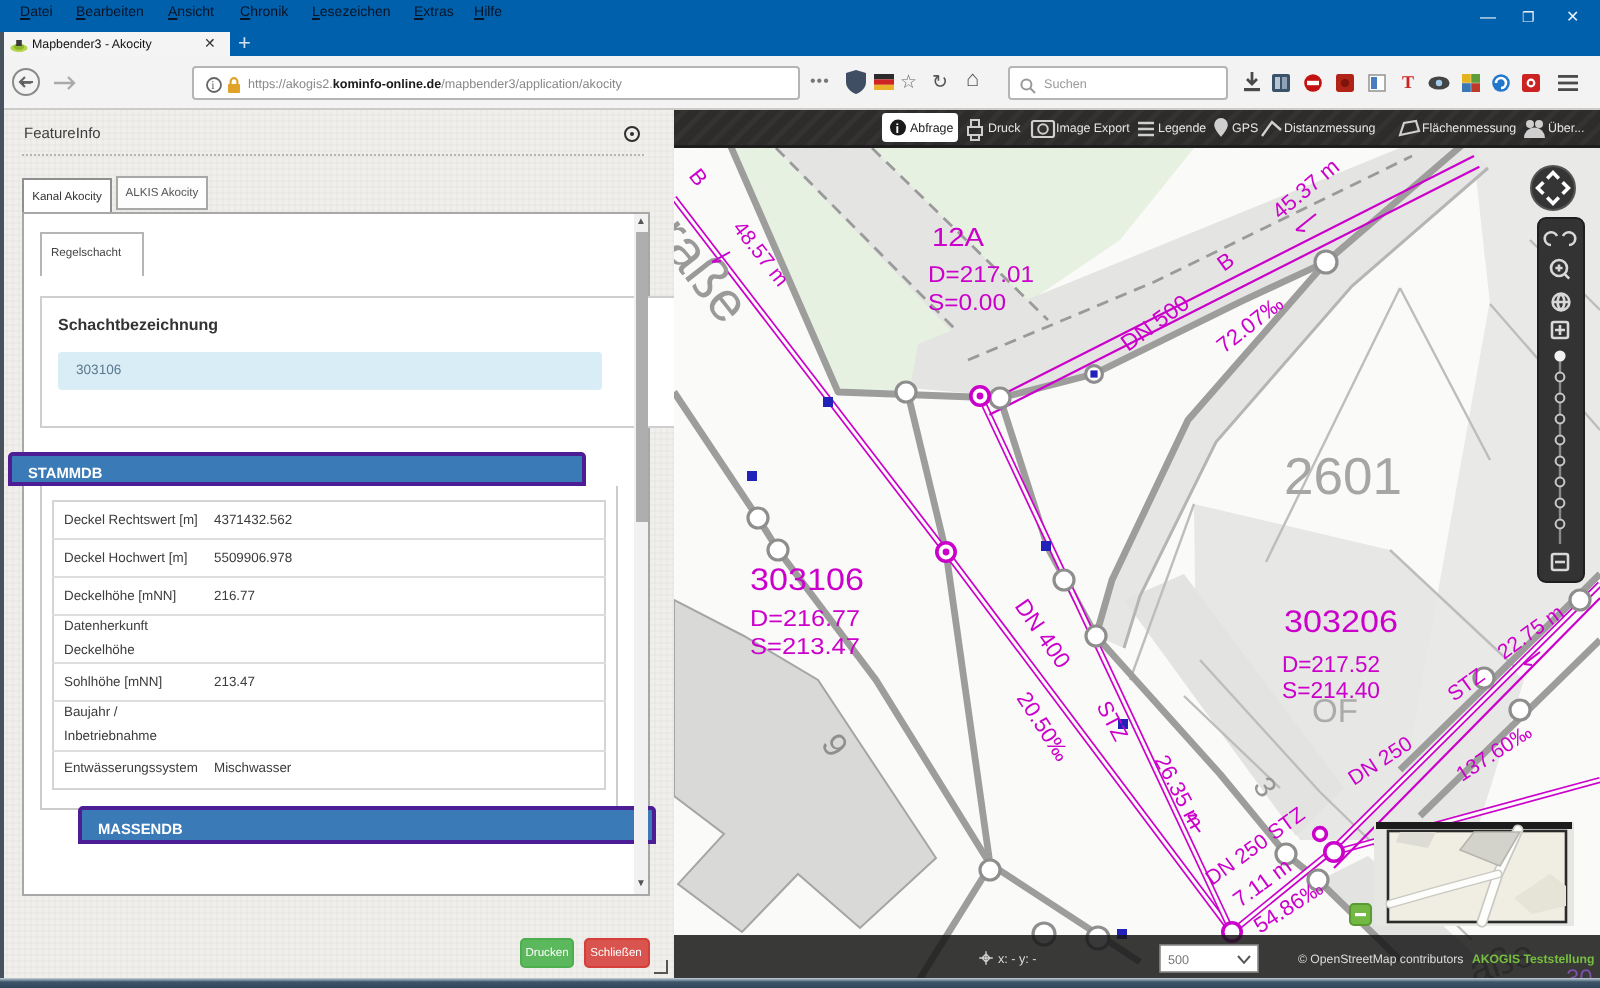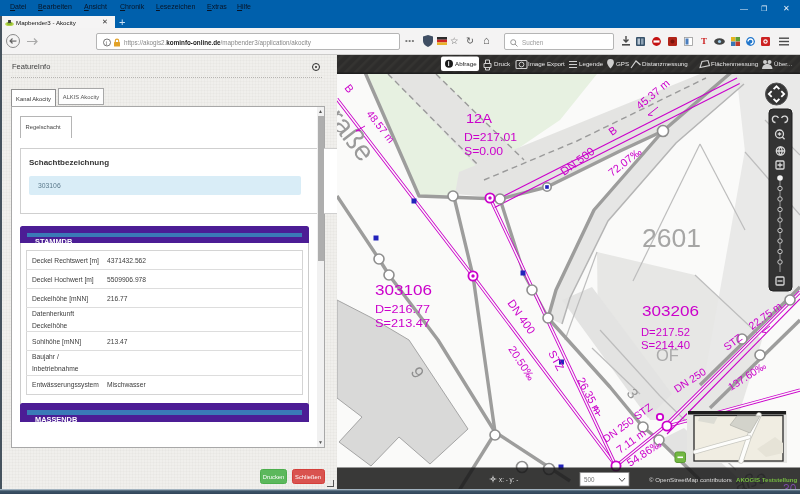--- a/index.html
+++ b/index.html
@@ -31,23 +31,23 @@
 #fidots{position:absolute;left:11px;top:77px;width:311px;height:0;border-top:1.5px dotted #b7b5b2;}
 .tab1{position:absolute;font-size:5.8px;color:#333;background:#fff;box-sizing:border-box;text-align:center;}
 #tabKanal{left:11px;top:89px;width:45px;height:18px;border:1px solid #8f8f8f;border-bottom:none;padding-top:5.5px;}
 #tabAlkis{left:58px;top:88px;width:46px;height:17px;border:1px solid #a8a8a8;padding-top:5px;background:#fdfdfd;color:#555;}
 #contentbox{position:absolute;left:11px;top:106px;width:314px;height:342px;background:#fff;border:1px solid #a8a8a8;box-sizing:border-box;}
 #tabRegel{position:absolute;left:19.5px;top:116px;width:52px;height:22px;background:#fff;border:1px solid #b5b5b5;border-bottom:none;box-sizing:border-box;font-size:5.8px;color:#444;padding:7px 0 0 5px;}
 #schbox{position:absolute;left:20px;top:148px;width:327px;height:66px;background:#fff;border:1px solid #cfcfcf;border-radius:0;box-sizing:border-box;}
 #schlabel{position:absolute;left:8px;top:9px;font-size:8px;font-weight:bold;color:#333;}
 #schfield{position:absolute;left:8px;top:27px;width:272px;height:19px;background:#d9edf7;border-radius:2px;}
 #schval{position:absolute;left:9px;top:5.5px;font-size:6.8px;color:#5b7a8c;}
-.bluebar{position:absolute;left:20px;width:289px;background:#3a7ab7;border:7px solid #4c1d95;box-sizing:border-box;color:#fff;font-size:7.4px;font-weight:bold;border-radius:2.5px 2.5px 0 0;}
+.bluebar{position:absolute;left:4px;width:289px;background:#3a7ab7;border:2px solid #4c1d95;box-sizing:border-box;color:#fff;font-size:7.4px;font-weight:bold;border-radius:2.5px 2.5px 0 0;}
 #stammdb{top:226px;height:17px;padding:3.8px 0 0 8px;}
-#massendb{top:403px;height:19px;padding:4.8px 0 0 8px;}
+#massendb{top:403px;height:19px;padding:4.8px 0 0 8px;margin-left:35px;}
 #stammpanel{position:absolute;left:20px;top:243px;width:289px;height:162px;background:#fff;border:1px solid #ccc;border-top:none;box-sizing:border-box;}
 #ftable{position:absolute;left:26px;top:250px;width:277px;background:#fff;border:1px solid #d4d4d4;box-sizing:border-box;border-collapse:collapse;font-size:6.7px;color:#3c3c3c;}
 #ftable td{border-top:1px solid #ddd;padding:0;vertical-align:middle;height:18px;}
 #ftable tr:first-child td{border-top:none;}
 #ftable td.l{padding-left:5px;width:75px;}
 #ftable td.v{padding-left:0px;}
 .twoline{line-height:1.75;padding-top:3px;padding-bottom:3px;}
 #sbar{position:absolute;left:317px;top:107px;width:7px;height:340px;background:#f1f1f1;}
 #sbarup{position:absolute;left:0;top:0;width:7px;height:9px;background:#f1f1f1;color:#555;font-size:5px;text-align:center;line-height:9px;}
 #sbardn{position:absolute;left:0;bottom:0;width:7px;height:9px;background:#f1f1f1;color:#555;font-size:5px;text-align:center;line-height:9px;}

